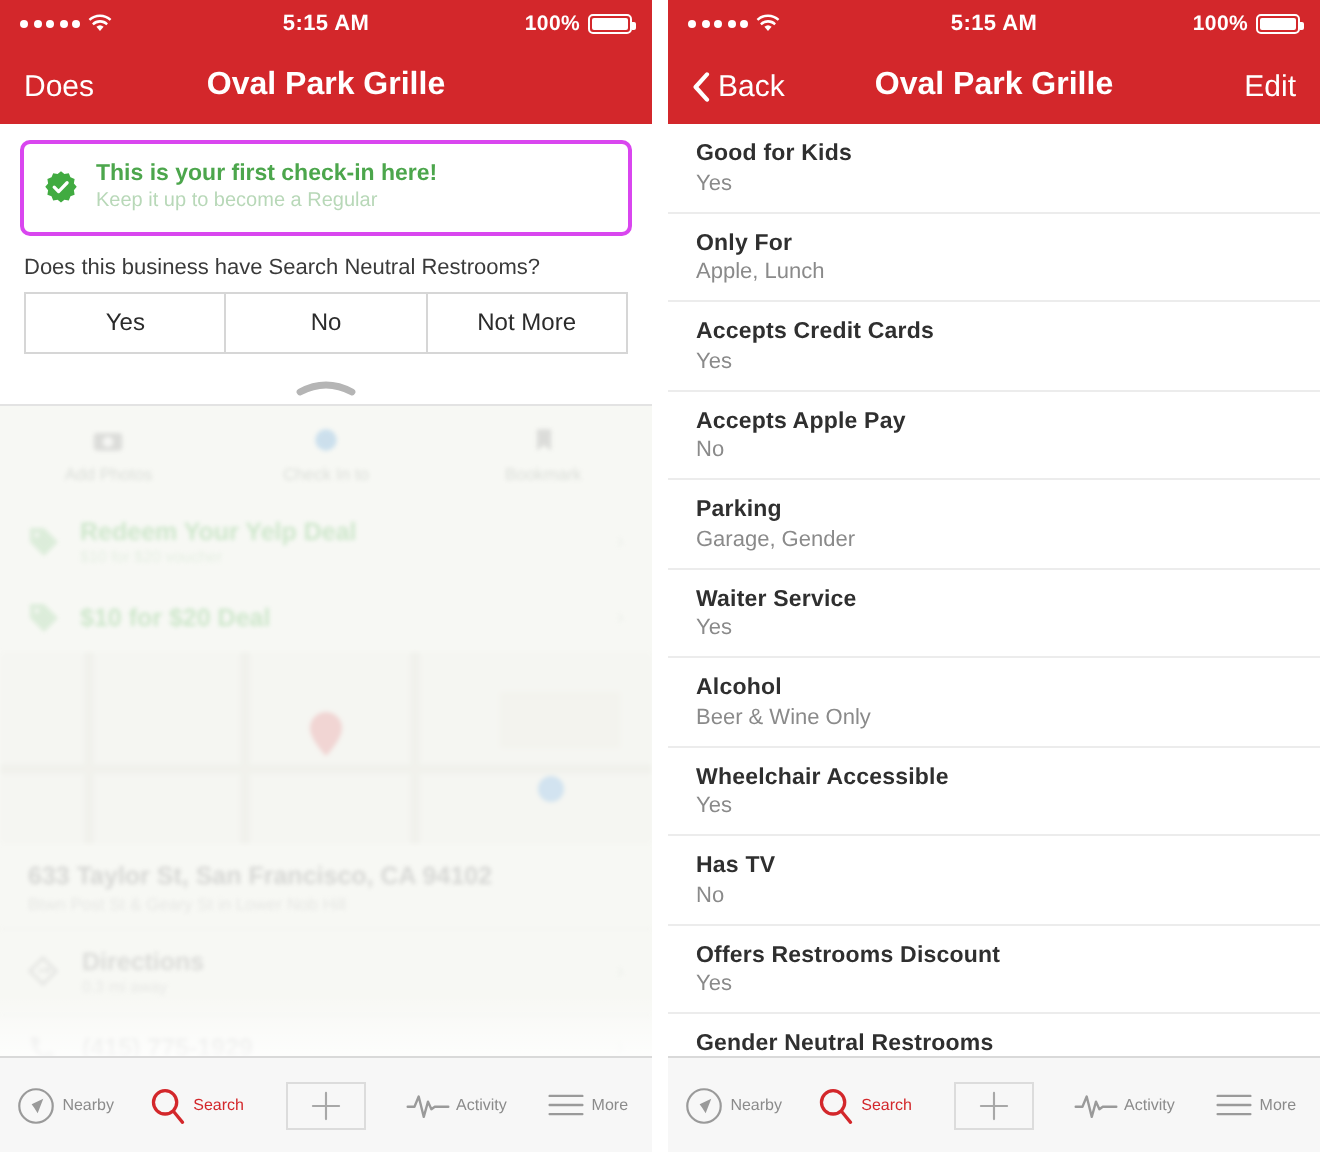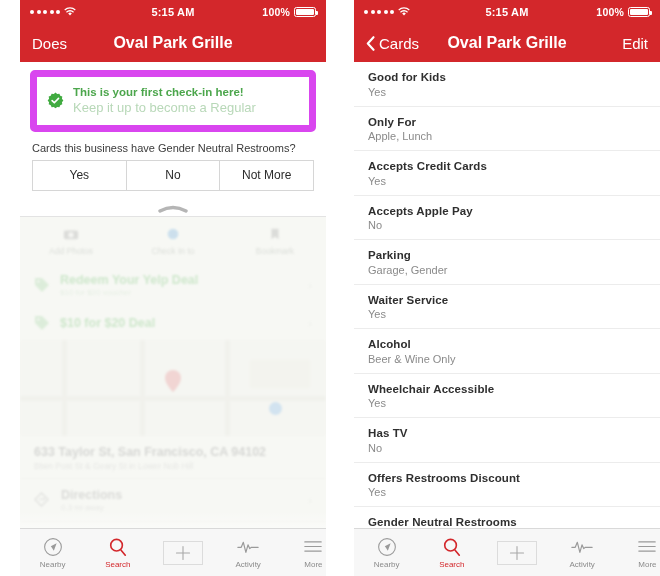--- a/index.html
+++ b/index.html
@@ -4,21 +4,21 @@
 <style>
   * { box-sizing: border-box; margin: 0; padding: 0; }
   html, body {
     width: 660px; height: 576px;
     background: #ffffff;
     font-family: "Liberation Sans", sans-serif;
     overflow: hidden;
   }
   .stage { position: relative; width: 660px; height: 576px; display: flex; background:#fff; }
 
-  .phone { position: relative; width: 326px; height: 576px; background: #fff; overflow: hidden; margin-left: 20px; }
+  .phone { position: relative; width: 326px; height: 576px; background: #fff; overflow: hidden; }
   .phone.left { margin-right: 8px; }
 
   
   .statusbar {
     height: 24px; background: #d3272b; color: #fff;
     display: flex; align-items: center; padding: 0 10px;
     font-size: 10.5px; font-weight: bold; letter-spacing: .2px;
   }
   .sb-left { display: flex; align-items: center; gap: 4px; flex: 1; }
   .dots { display: flex; gap: 2.5px; align-items: center; }
@@ -42,28 +42,28 @@
   .nav-title {
     position: absolute; left:0; right:0; text-align:center;
     font-size: 16px; font-weight: bold; pointer-events:none;
   }
   .chev-back { width: 9px; height: 15px; display:inline-block; }
 
   
   .left-body { position: relative; height: 514px; background: #fff; overflow:hidden; }
   .banner-wrap { padding: 8px 10px 0 10px; background:#fff; }
   .banner {
-    border: 7px solid #d946ef; border-radius: 5px;
+    border: 2px solid #d946ef; border-radius: 5px;
     display: flex; align-items: center; gap: 9px;
     padding: 8px 10px; background: #fff; min-height: 40px;
   }
   .seal { width: 17px; height: 17px; flex: 0 0 17px; }
   .banner-txt { line-height: 1.25; }
   .banner-title { color: #4ca64c; font-weight: bold; font-size: 11.5px; }
-  .banner-sub { color: #b8d8b8; font-size: 13px; margin-top: 1px; }
+  .banner-sub { color: #b8d8b8; font-size: 10px; margin-top: 1px; }
 
   .question {
     padding: 10px 12px 6px 12px; background:#fff;
     font-size: 11px; color: #3a3a3a;
   }
   .segmented { display: flex; padding: 0 12px 0 12px; background:#fff; }
   .seg {
     flex: 1; height: 31px; border: 1px solid #d6d6d6;
     display:flex; align-items:center; justify-content:center;
     font-size: 12px; color: #2b2b2b; background:#fff;
@@ -119,21 +119,21 @@
   .attr:last-child { border-bottom: none; }
   .attr-label { font-size: 11.5px; font-weight: bold; color: #2f2f2f; letter-spacing:.1px; }
   .attr-value { font-size: 11px; color: #8a8a8a; margin-top: 2.5px; }
 
   
   .tabbar {
     position:absolute; left:0; bottom:0; width: 326px; height: 48px;
     background: #f7f7f7; border-top: 1px solid #d9d9d9;
     display: flex; align-items: center;
   }
-  .tab { flex:1; display:flex; flex-direction:column; align-items:center; justify-content:center; gap:3px; height:100%; }
+  .tab { flex:1; display:flex; flex-direction:row; align-items:center; justify-content:center; gap:3px; height:100%; }
   .tab-ico { height: 21px; display:flex; align-items:center; justify-content:center; }
   .tab-lbl { font-size: 8px; color: #8b8b8b; }
   .tab.active .tab-lbl { color: #d3272b; }
   .plus-box { width: 40px; height: 24px; border: 1px solid #dcdcdc; display:flex; align-items:center; justify-content:center; }
 </style>
 </head>
 <body>
 
 <div class="stage">
 
@@ -182,21 +182,21 @@
               <path d="M7.2 12.1l3.1 3.1 6-6.2" stroke="#fff" stroke-width="2.3" fill="none" stroke-linecap="round" stroke-linejoin="round"></path>
             </svg>
           </span>
           <span class="banner-txt">
             <span class="banner-title" style="display:block">This is your first check-in here!</span>
             <span class="banner-sub" style="display:block">Keep it up to become a Regular</span>
           </span>
         </div>
       </div>
 
-      <div class="question">Cards this business have Gender Neutral Restrooms?</div>
+      <div class="question">Does this business have Search Neutral Restrooms?</div>
 
       <div class="segmented">
         <div class="seg">Yes</div>
         <div class="seg">No</div>
         <div class="seg">Not More</div>
       </div>
 
       <div class="grabber-area">
         <span class="grabber">
           <svg viewBox="0 0 30 9" width="30" height="9">
@@ -386,21 +386,21 @@
       </div>
     </div>
 
     <div class="navbar">
       <div class="nav-left">
         <span class="chev-back">
           <svg viewBox="0 0 9 15" width="9" height="15">
               <path d="M7.5 1.2 1.8 7.5l5.7 6.3" stroke="#fff" stroke-width="2.1" fill="none" stroke-linecap="round" stroke-linejoin="round"></path>
             </svg>
         </span>
-        <span>Cards</span>
+        <span>Back</span>
       </div>
       <div class="nav-title">Oval Park Grille</div>
       <div class="nav-right">
         <span>Edit</span>
       </div>
     </div>
 
     <div class="right-body">
       <div class="attr">
         <div class="attr-label">Good for Kids</div>

